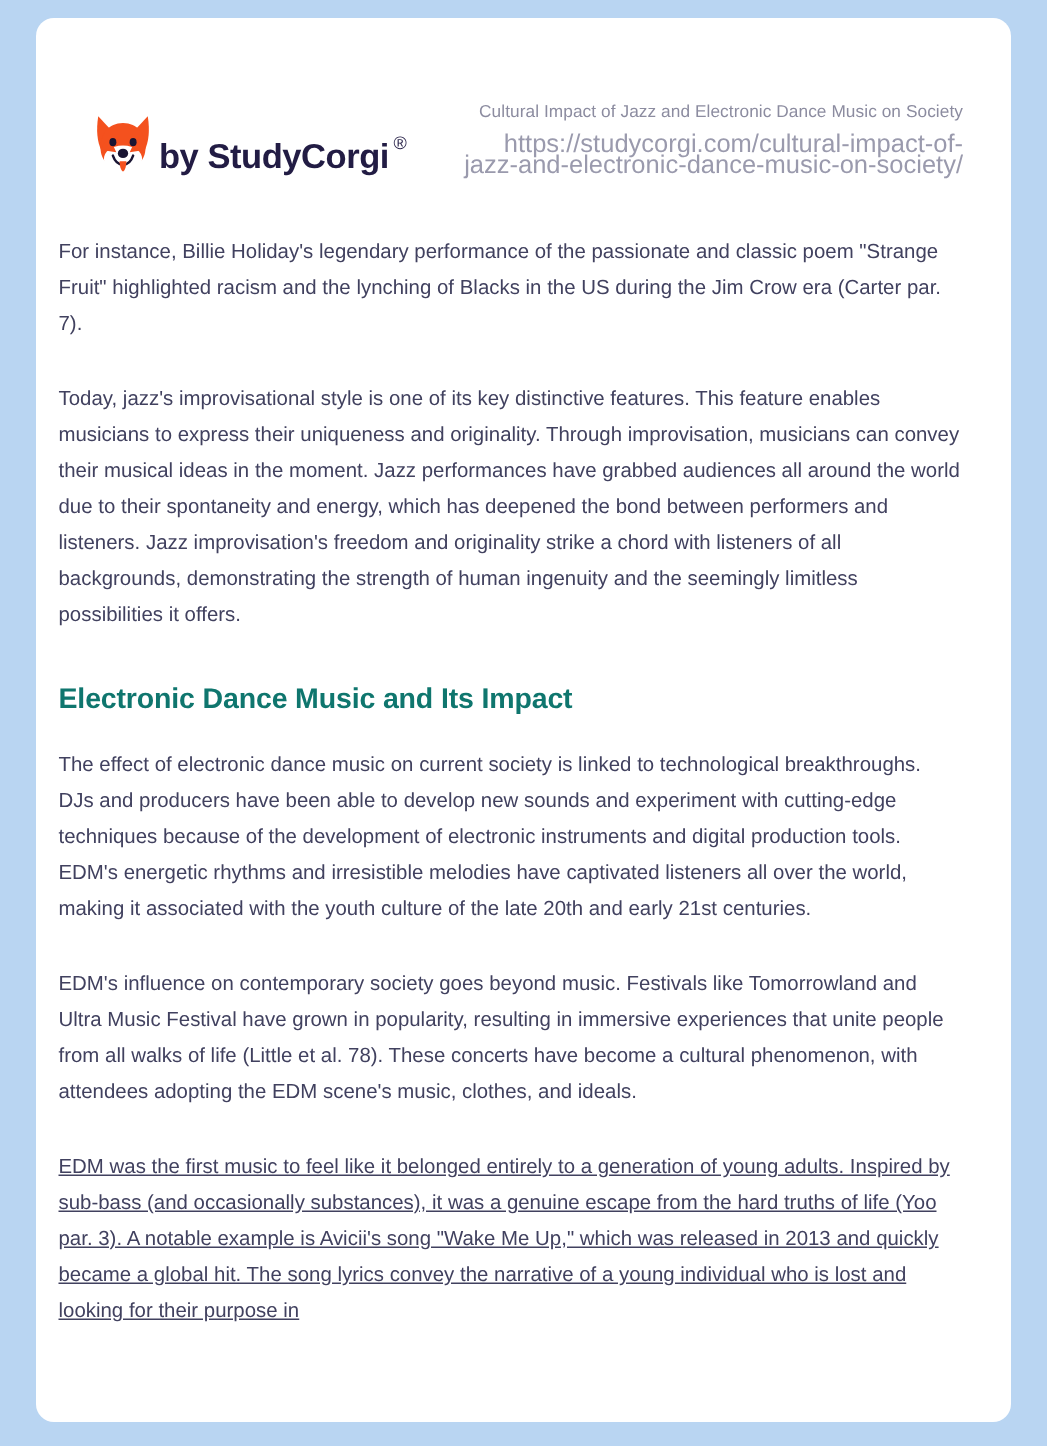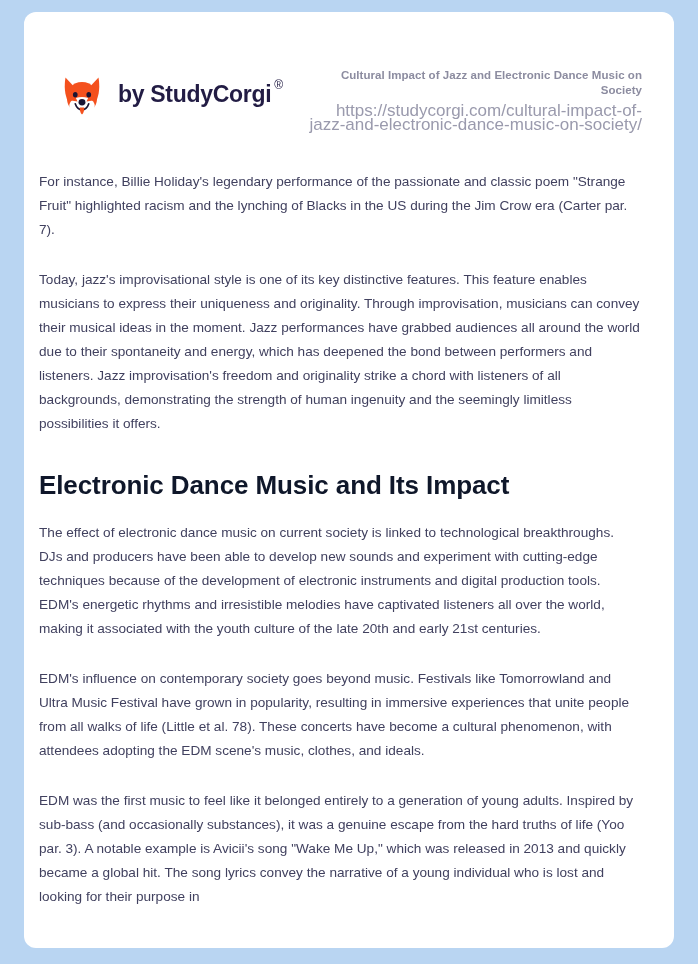--- a/index.html
+++ b/index.html
@@ -26,22 +26,22 @@
   }
   
   .doc-header {
     display: flex;
     align-items: flex-start;
     justify-content: space-between;
     padding: 48px 32px 0 34px;
   }
   .brand {
     display: flex;
-    align-items: center;
-    gap: 12px;
+    align-items: flex-end;
+    gap: 0;
     padding-top: 10px;
   }
   .brand-logo {
     width: 48px;
     height: 48px;
     flex: 0 0 48px;
     display: block;
   }
   .brand-text {
     font-size: 23px;
@@ -60,21 +60,21 @@
     position: relative;
     top: -3px;
   }
   .header-meta {
     text-align: right;
     max-width: 335px;
     padding-top: 8px;
   }
   .doc-title {
     font-size: 11.5px;
-    font-weight: bold;
+    font-weight: normal;
     color: #8c8ca0;
     line-height: 15px;
     margin: 0;
     letter-spacing: 0.05px;
   }
   .doc-url {
     font-size: 17px;
     color: #9a9aad;
     line-height: 14px;
     margin: 6px 0 0 0;
@@ -86,25 +86,26 @@
   }
   .para {
     font-size: 13.6px;
     line-height: 24px;
     color: #41415f;
     margin: 0 0 26px 0;
     letter-spacing: 0.01px;
   }
   .para:last-child {
     margin-bottom: 15px;
+    text-decoration: underline;
   }
   .section-heading {
-    font-size: 26px;
+    font-size: 19px;
     font-weight: bold;
-    color: #0f172a;
+    color: #0f766e;
     margin: 34px 0 20px 0;
     letter-spacing: -0.1px;
   }
 </style>
 </head>
 <body>
 
 <div class="page-card">
 
   <div class="doc-header">

